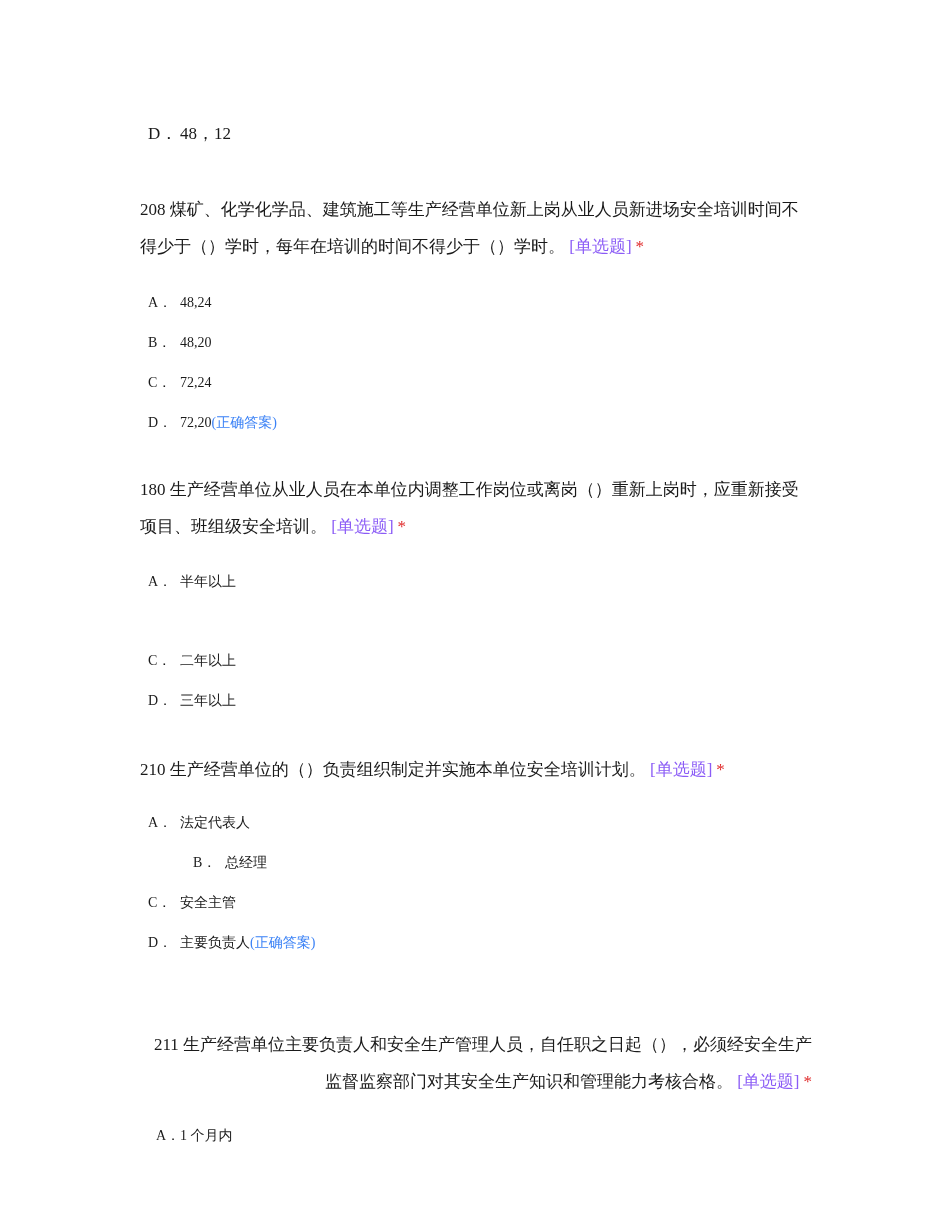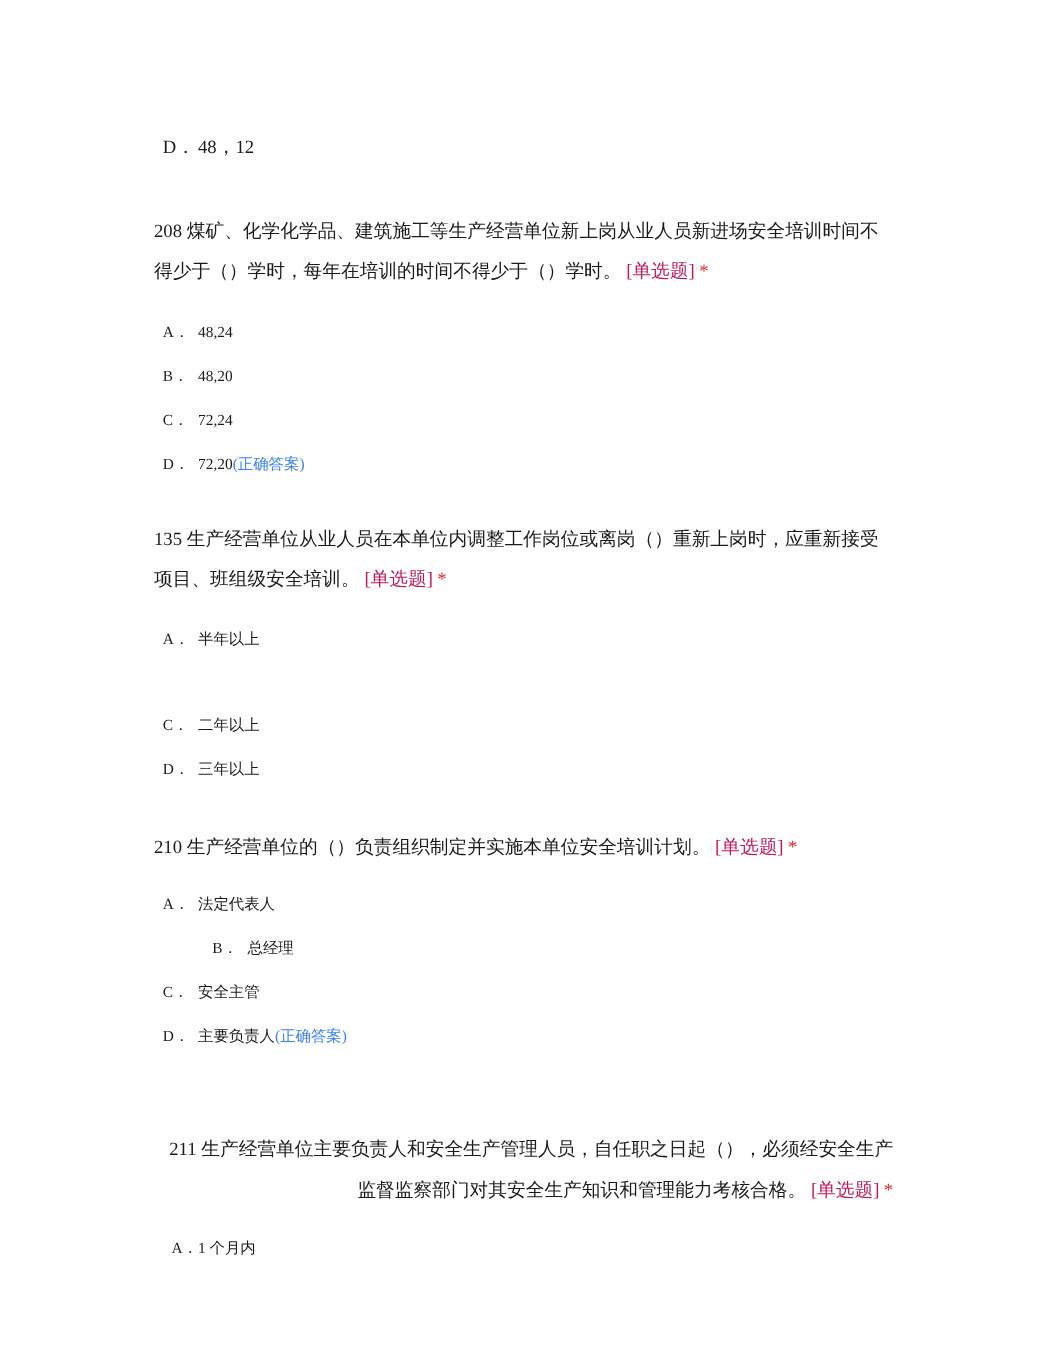--- a/index.html
+++ b/index.html
@@ -1,21 +1,21 @@
 <!DOCTYPE html>
 <html><head>
   <meta charset="utf-8">
   <style>
     html, body { margin: 0; padding: 0; background: #ffffff; }
     body { width: 950px; height: 1230px; position: relative; overflow: hidden;
            font-family: "Liberation Serif", "DejaVu Serif", serif; color: #1a1a1a; }
     .prev-option { position: absolute; left: 148px; top: 122px; font-size: 17px; }
     .question { position: absolute; left: 140px; width: 672px; font-size: 17px; line-height: 37px; }
     .q-text { margin: 0; }
-    .q-type { color: #be185d; }
+    .q-type { color: #8b5cf6; }
     .req { color: #e02b2b; margin-left: 4px; }
     .opt { position: absolute; left: 8px; font-size: 14px; white-space: nowrap; }
     .opt-letter { display: inline-block; width: 32px; }
     .correct { color: #3b82f6; }
   </style>
 </head>
 <body>
 
 <div class="prev-option">
   <span class="opt-letter">D．</span><span>48，12</span>
@@ -28,21 +28,21 @@
     <span class="q-type">[单选题]</span><span class="req">*</span>
   </p>
   <div class="opt" style="top:93px;"><span class="opt-letter">A．</span><span>48,24</span></div>
   <div class="opt" style="top:133px;"><span class="opt-letter">B．</span><span>48,20</span></div>
   <div class="opt" style="top:173px;"><span class="opt-letter">C．</span><span>72,24</span></div>
   <div class="opt" style="top:213px;"><span class="opt-letter">D．</span><span>72,20</span><span class="correct">(正确答案)</span></div>
 </div>
 
 <div class="question" style="top:471px;">
   <p class="q-text">
-    <span>135</span>
+    <span>180</span>
     <span>生产经营单位从业人员在本单位内调整工作岗位或离岗（）重新上岗时，应重新接受项目、班组级安全培训。</span>
     <span class="q-type">[单选题]</span><span class="req">*</span>
   </p>
   <div class="opt" style="top:92px;"><span class="opt-letter">A．</span><span>半年以上</span></div>
   <div class="opt" style="top:171px;"><span class="opt-letter">C．</span><span>二年以上</span></div>
   <div class="opt" style="top:211px;"><span class="opt-letter">D．</span><span>三年以上</span></div>
 </div>
 
 <div class="question" style="top:751px;">
   <p class="q-text">

